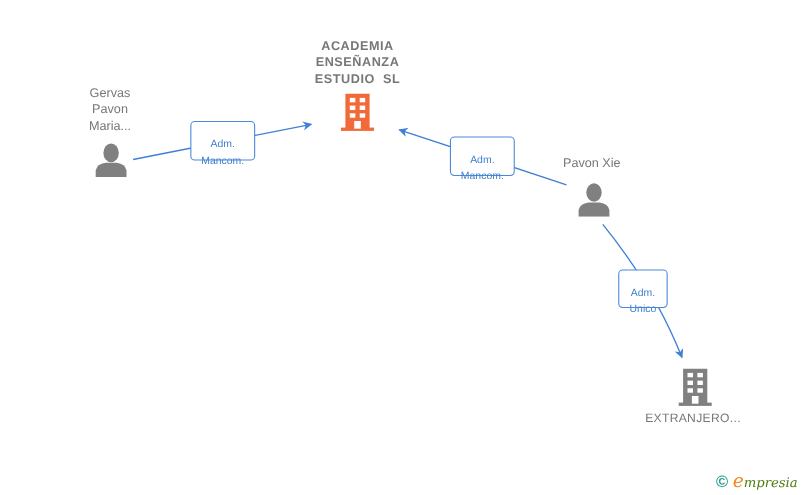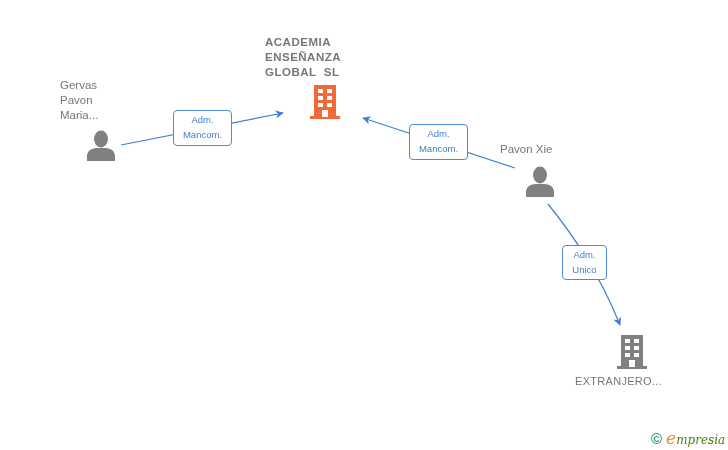--- a/index.html
+++ b/index.html
@@ -1,21 +1,21 @@
 <!DOCTYPE html>
 <html><head>
 <meta charset="utf-8">
 <style>
   html, body { margin:0; padding:0; background:#ffffff; }
   body { width:728px; height:450px; position:relative; overflow:hidden; font-family:"Liberation Sans", sans-serif; }
-  .node-label { position:absolute; color:#777777; font-size:11.5px; line-height:15px; }
+  .node-label { position:absolute; text-align:center; color:#777777; font-size:11.5px; line-height:15px; }
   .company-label { font-weight:bold; letter-spacing:0.5px; }
   .company-label-grey { font-size:11px; line-height:14.5px; letter-spacing:0.3px; }
   .icon { position:absolute; }
-  .edge-box { position:absolute; background:#ffffff; border:1px solid #4a8ad8; border-radius:4px; color:#3f7fcf; font-size:9.5px; line-height:15px; text-align:center; box-sizing:border-box; padding-top:1px; }
+  .edge-box { position:absolute; background:#ffffff; border:1px solid #4a8ad8; border-radius:4px; color:#3f7fcf; font-size:9.5px; line-height:15px; text-align:center; box-sizing:border-box; padding-top:13px; }
   svg.edges { position:absolute; left:0; top:0; }
   .brand { position:absolute; left:651px; top:428px; display:flex; align-items:center; gap:4px; }
   .copy { color:#2a9a8a; font-size:15px; font-weight:bold; }
   .brand-e { color:#f08a1a; font-family:"DejaVu Serif", serif; font-style:italic; font-size:17px; }
   .brand-rest { color:#4d7c0f; font-family:"DejaVu Serif", serif; font-style:italic; font-size:12px; }
 </style>
 </head>
 <body>
 
 <svg class="edges" width="728" height="450">
@@ -25,21 +25,21 @@
     </marker>
   </defs>
   <path d="M121,145 L283,113" stroke="#3f7fd6" stroke-width="1.2" fill="none" marker-end="url(#arrow)"></path>
   <path d="M515,168 L363,118" stroke="#3f7fd6" stroke-width="1.2" fill="none" marker-end="url(#arrow)"></path>
   <path d="M548,204 Q595,262 620,325" stroke="#3f7fd6" stroke-width="1.2" fill="none" marker-end="url(#arrow)"></path>
 </svg>
 
 <div class="node-label company-label" style="left:265px; top:35px; width:120px;">
   <div>ACADEMIA</div>
   <div>ENSEÑANZA</div>
-  <div style="white-space:pre;">GLOBAL  SL</div>
+  <div style="white-space:pre;">ESTUDIO  SL</div>
 </div>
 <svg class="icon" style="left:309px; top:85px;" width="32" height="34" viewBox="0 0 32 34">
   <rect x="5" y="0" width="22" height="32" fill="#f26a3a"></rect>
   <rect x="1" y="31" width="30" height="3" fill="#f26a3a"></rect>
   <g fill="#ffffff">
     <rect x="9" y="4" width="5" height="4"></rect>
       <rect x="18" y="4" width="5" height="4"></rect>
     <rect x="9" y="11" width="5" height="4"></rect>
       <rect x="18" y="11" width="5" height="4"></rect>
     <rect x="9" y="18" width="5" height="4"></rect>

